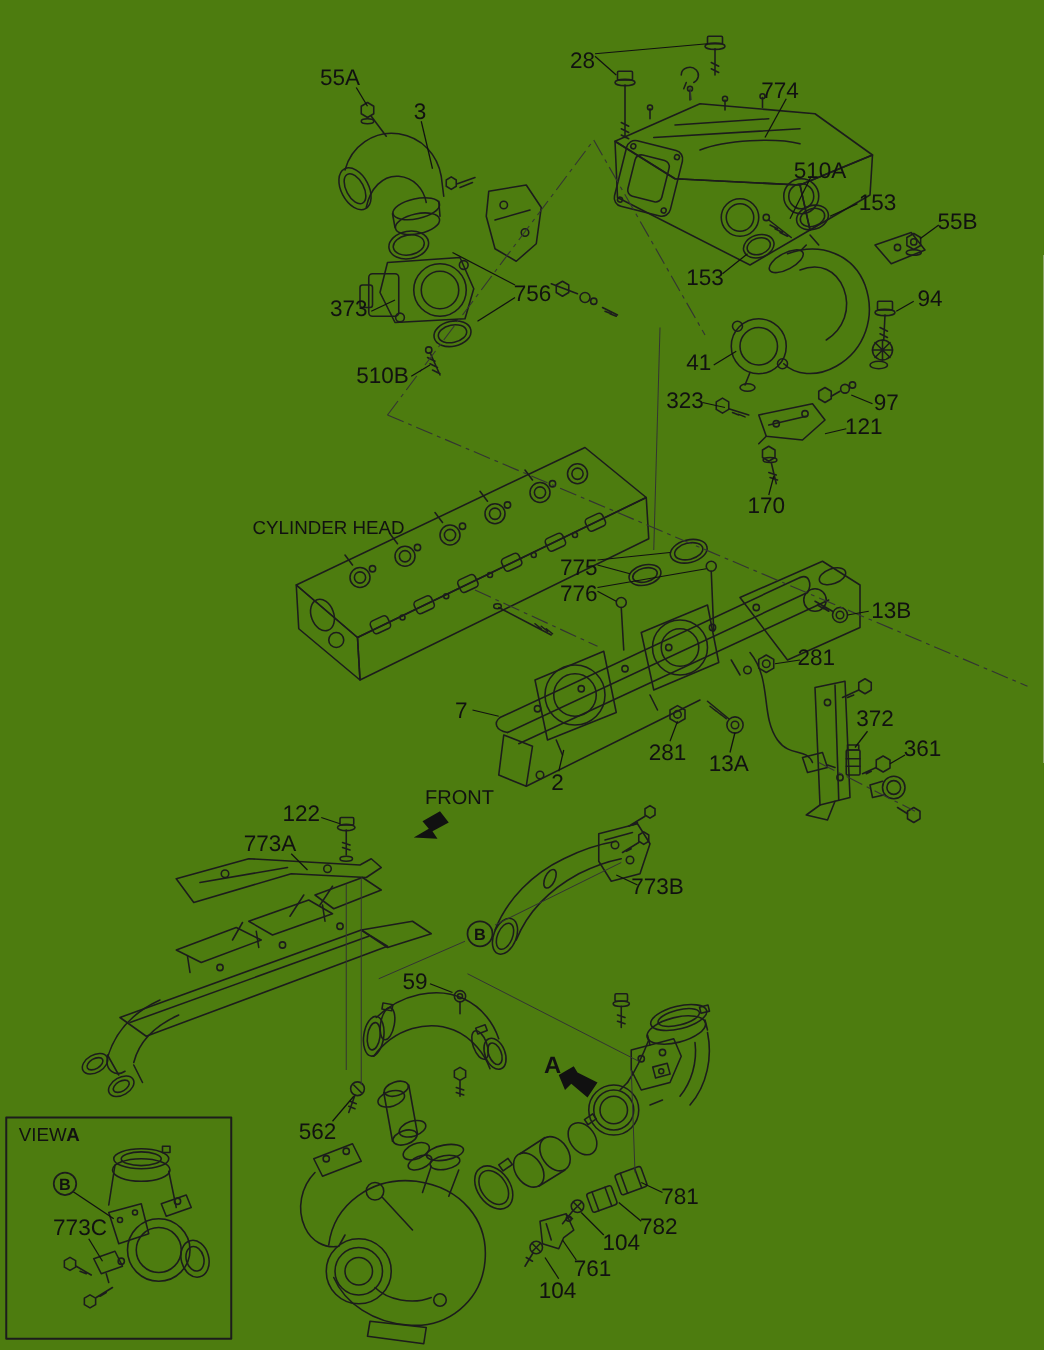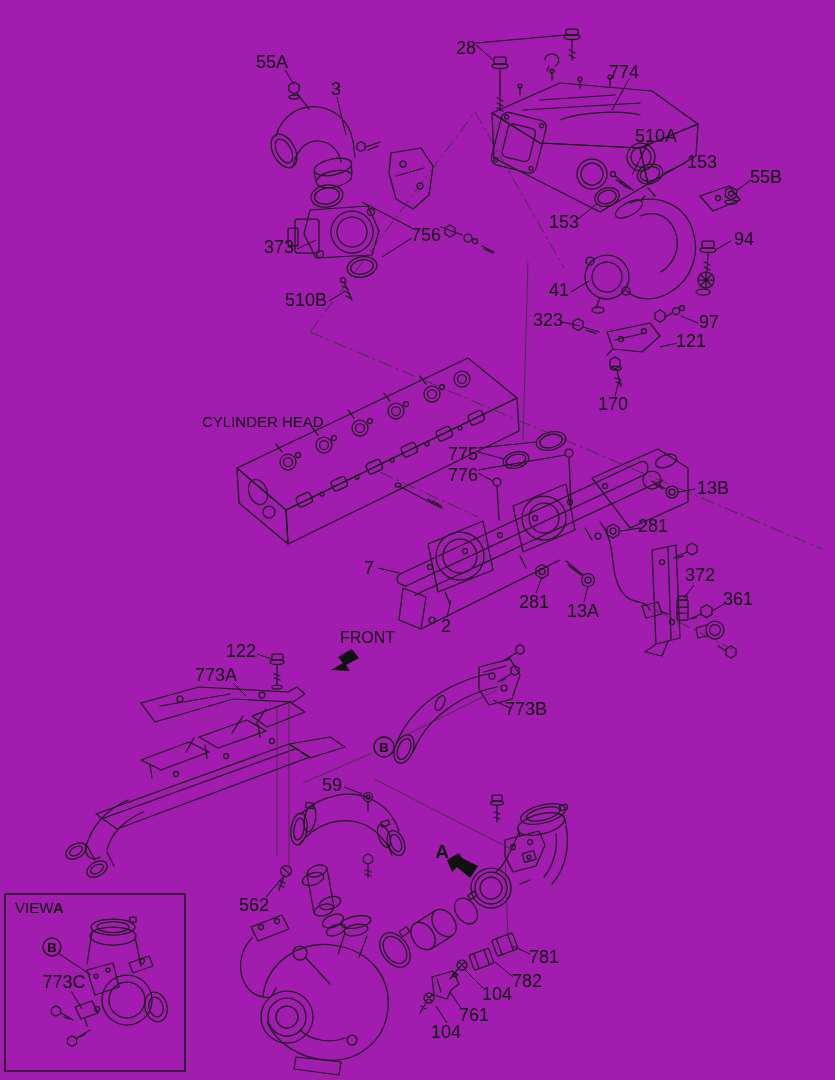--- a/index.html
+++ b/index.html
@@ -1,18 +1,18 @@
 <!DOCTYPE html>
 <html><head>
 <meta charset="utf-8">
 <style>
   html,body{margin:0;padding:0;background:#e9e9e9;}
   .stage{
     width:835px;height:1080px;position:relative;margin:0 auto;
-    background:#a21caf;overflow:hidden;
+    background:#4d7c0f;overflow:hidden;
     font-family:"Liberation Sans", sans-serif;
   }
   svg text{
     font-family:"Liberation Sans", sans-serif;
     fill:#111;
   }
 </style>
 </head>
 <body>
 

